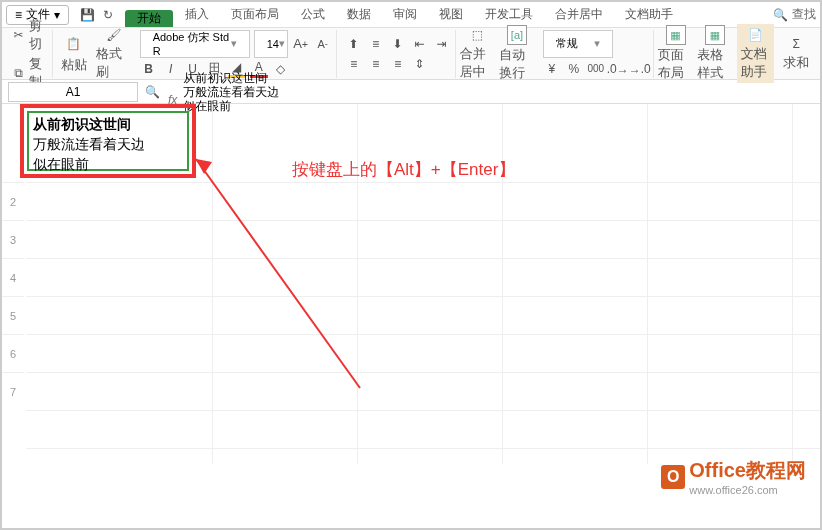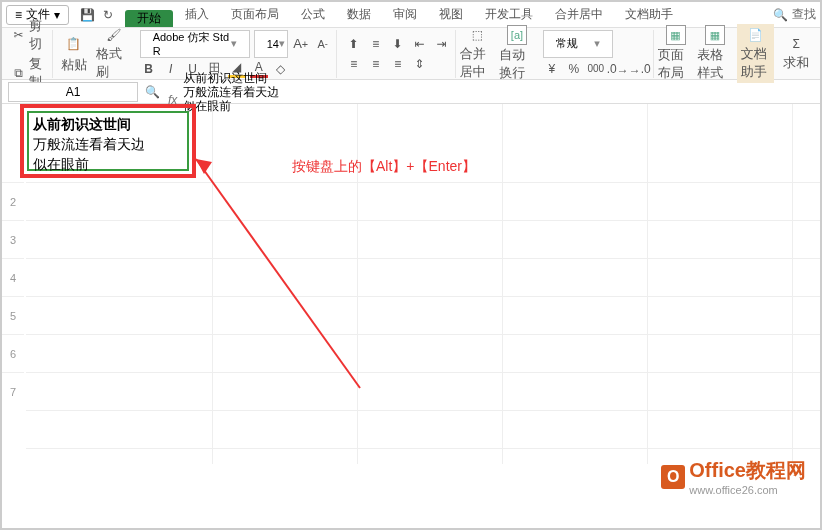--- a/index.html
+++ b/index.html
@@ -17,21 +17,21 @@
   .fontbox { border: 1px solid #ccc; height: 28px; padding: 0 12px; font-size: 11px; background: #fff; display: flex; align-items: center; }
   .bigbtn { display: flex; flex-direction: column; align-items: center; justify-content: center; width: 48px; gap: 1px; }
   .bigicon { width: 20px; height: 20px; border: 1px solid #999; background: #fff; display:flex; align-items:center; justify-content:center; font-size:11px; color:#5a8; }
   .cellref { height: 24px; display: flex; align-items: center; border-bottom: 1px solid #ddd; }
   .namebox { width: 130px; border: 1px solid #ccc; height: 20px; margin: 0 6px; text-align: center; font-size: 12px; line-height: 18px; background:#fff; }
   .fx { color: #777; padding: 0 6px; font-style: italic; margin-top: 16px; }
   .formula { font-size: 12px; line-height: 14px; padding: 2px 0; white-space: pre; }
   .sheet { position: relative; flex: 1; }
   .highlight { position:absolute; left: 20px; top: 128px; width: 176px; height: 74px; border: 4px solid #e33; }
   .greenbox { position:absolute; left: 3px; top: 3px; right: 3px; bottom: 3px; border: 2px solid #399c3f; background:#fff; padding: 2px 4px; font-family: SimSun, serif; font-size: 14px; line-height: 20px; }
-  .ann-text { position:absolute; left: 290px; top: 178px; color: #e33; font-size: 14px; }
+  .ann-text { position:absolute; left: 290px; top: 178px; color: #e33; font-size: 17px; }
   .arrow-svg { position:absolute; left: 170px; top: 170px; }
   .rownums { position:absolute; left: 0; top: 202px; }
   .rownums div { width: 22px; height: 38px; text-align:center; color:#999; font-size:11px; line-height:38px; border-top:1px solid #eee; }
   .hgrid { position:absolute; left: 24px; right:0; border-top:1px solid #eee; }
   .vgrid { position:absolute; top: 128px; bottom: 40px; border-left: 1px solid #eee; }
   .wm { position:absolute; right: 14px; bottom: 8px; display:flex; align-items:center; gap:4px; }
   .wm-logo { width:24px; height:24px; background:#d85a1f; border-radius:3px; display:flex; align-items:center; justify-content:center; color:#fff; font-weight:bold; font-size:16px; }
   .wm-t1 { color:#d85a1f; font-size:20px; font-weight:700; }
   .wm-t2 { color:#999; font-size:11px; }
   .helpbtn { background:#f4e8d0; padding: 2px 4px; }

